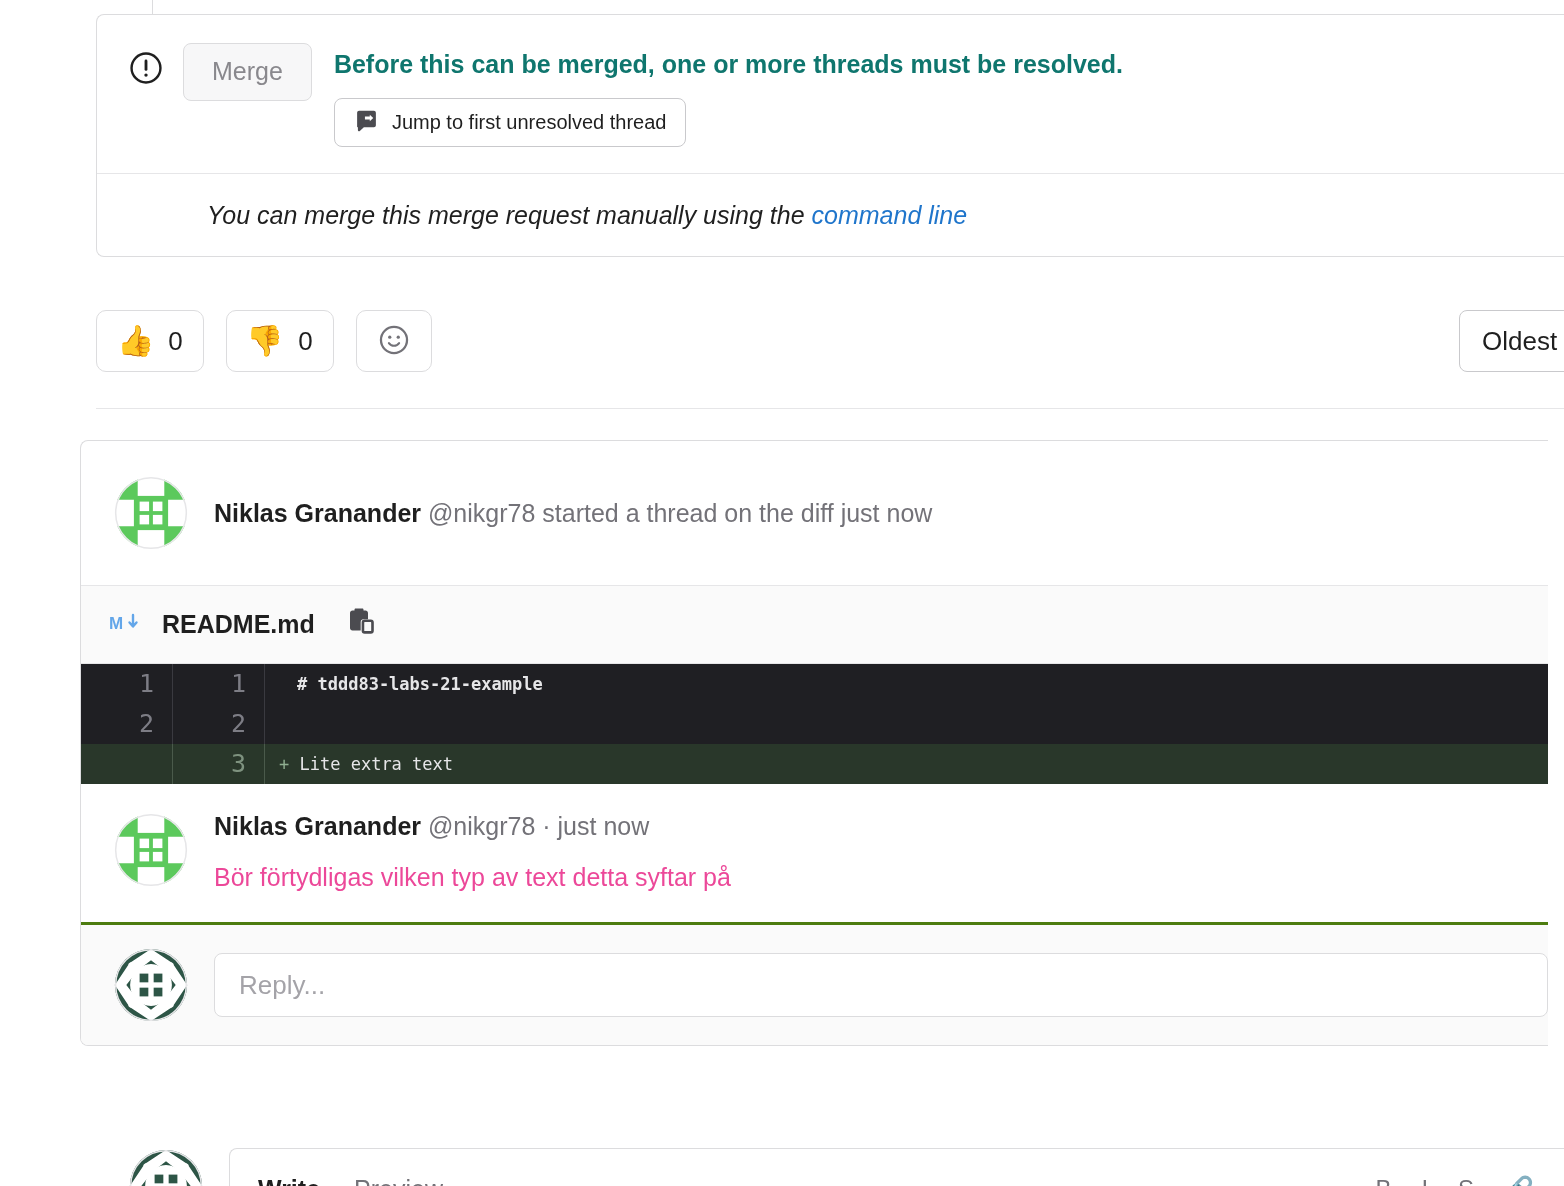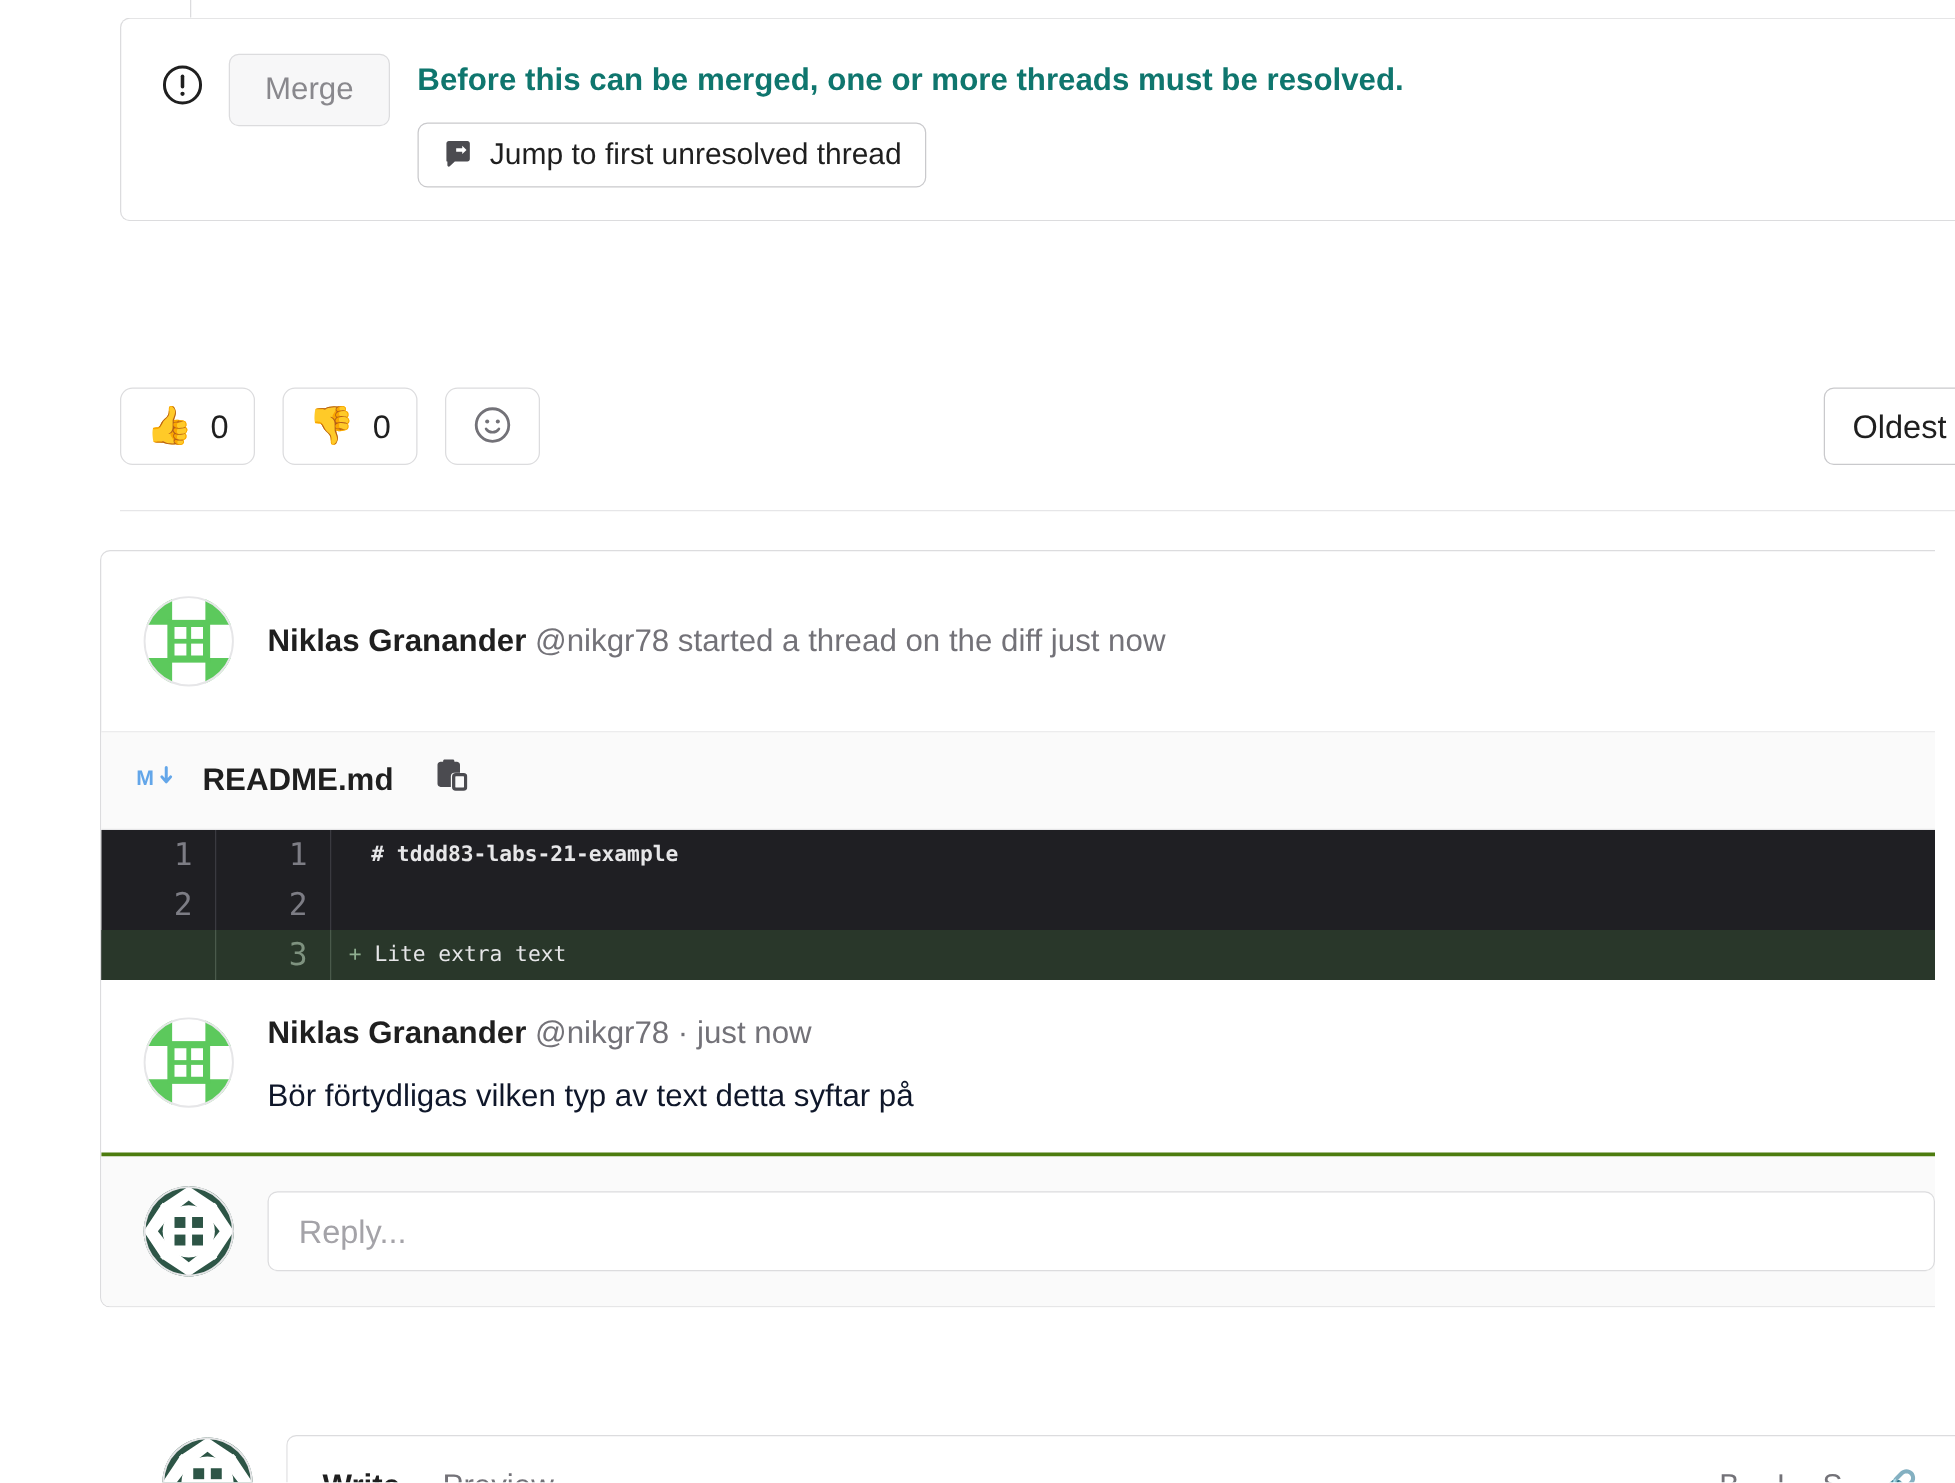--- a/index.html
+++ b/index.html
@@ -55,21 +55,21 @@
     font-size: 25px;
     font-weight: bold;
     color: #0f766e;
     line-height: 1.2;
     white-space: nowrap;
   }
   .mw-actions { display: flex; gap: 26px; margin-top: 19px; }
   .mw-btn {
     display: inline-flex; align-items: center; gap: 13px;
     padding: 11px 19px;
-    font-size: 24px;
+    font-size: 20px;
     color: #1f1f1f;
     background: #ffffff;
     border: 1px solid #c9c9cc;
     border-radius: 8px;
     white-space: nowrap;
     cursor: pointer;
   }
   .mw-btn svg { display: block; flex: 0 0 auto; }
 
   .mw-bottom {
@@ -198,21 +198,21 @@
 
   
   .comment {
     display: flex; align-items: flex-start;
     padding: 28px 0 30px 32px;
     background: #ffffff;
   }
   .comment-body { margin-left: 25px; }
   .comment-meta { font-size: 25px; color: #737278; white-space: nowrap; }
   .comment-meta .uname { color: #1f1f1f; font-weight: bold; }
-  .comment-text { margin-top: 22px; font-size: 25px; color: #0f172a; }
+  .comment-text { margin-top: 22px; font-size: 25px; color: #ec4899; }
 
   
   .reply-row {
     display: flex; align-items: center;
     padding: 22px 0 22px 32px;
     background: #fafafa;
     border-top: 3px solid #4d7c0f;
   }
   .reply-input {
     flex: 1 1 auto;
@@ -286,20 +286,25 @@
                 <path fill="#4b4b50" d="M2 1.75C2 1.06 2.56.5 3.25.5h9.5c.69 0 1.25.56 1.25 1.25v8c0 .69-.56 1.25-1.25 1.25H6.31l-2.6 2.47A.75.75 0 0 1 2.5 12.9V11h-.25A.25.25 0 0 1 2 10.75v-9Z"></path>
                 <path fill="#ffffff" d="M7 4.2h3.1V3l2.2 2.1-2.2 2.1V6H7V4.2Z"></path>
               </svg>
             </span>
             <span>Jump to first unresolved thread</span>
           </button>
         </div>
       </div>
     </div>
 
+    <div class="mw-bottom">
+      <div class="mw-bottom-inner">
+        <span class="mw-manual"><span>You can merge this merge request manually using the </span><a href="#">command line</a></span>
+      </div>
+    </div>
   </div>
 
   <div class="reactions-row">
     <button class="reaction-btn">
       <span class="reaction-emoji">👍</span>
       <span class="reaction-count">0</span>
     </button>
     <button class="reaction-btn">
       <span class="reaction-emoji">👎</span>
       <span class="reaction-count">0</span>

